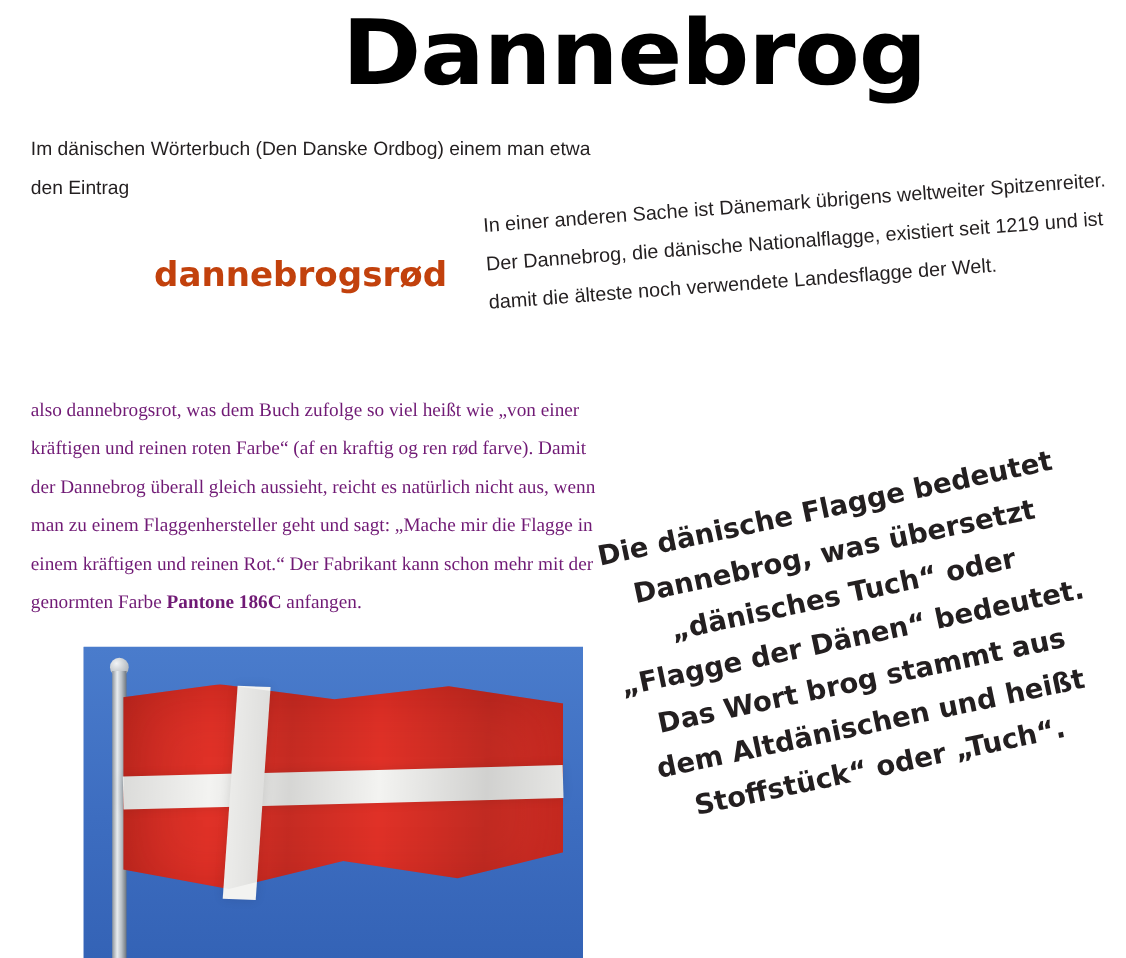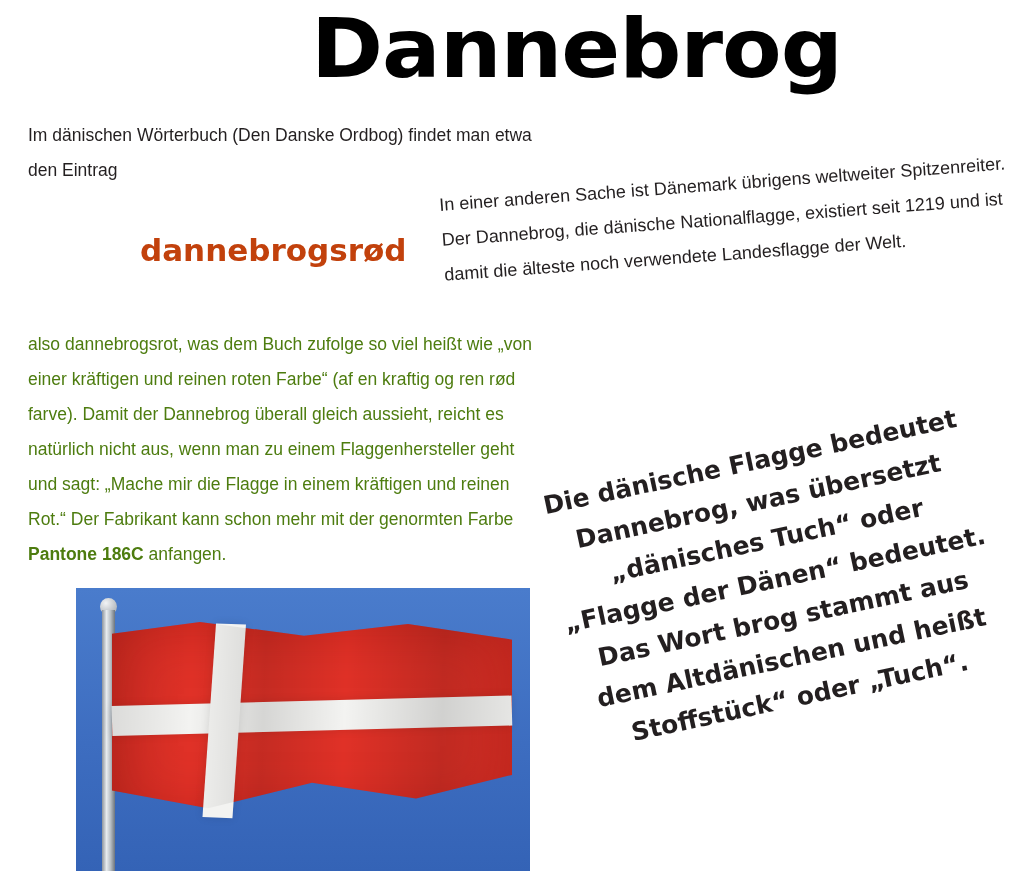--- a/index.html
+++ b/index.html
@@ -56,25 +56,26 @@
     font-weight: bold;
     font-size: 31px;
     color: #c2410c;
     letter-spacing: 0px;
     white-space: nowrap;
   }
 
   .bodytext {
     position: absolute;
     left: 28px;
-    top: 327px;
+    top: 355px;
     width: 520px;
     font-size: 17.5px;
     line-height: 2.0;
-    color: #4d7c0f;
+    color: #701a75;
+    font-family: Liberation Serif, serif;
   }
   .bodytext b {
     font-weight: bold;
   }
 
   
   .note-top {
     position: absolute;
     left: 438px;
     top: 188px;
@@ -180,21 +181,21 @@
     pointer-events: none;
   }
 </style>
 </head>
 <body>
 
 <div class="page">
 
   <div class="title">Dannebrog</div>
 
-  <div class="intro">Im dänischen Wörterbuch (Den Danske Ordbog) findet man etwa den Eintrag</div>
+  <div class="intro">Im dänischen Wörterbuch (Den Danske Ordbog) einem man etwa den Eintrag</div>
 
   <div class="keyword">dannebrogsrød</div>
 
   <div class="bodytext"><span>also dannebrogsrot, was dem Buch zufolge so viel heißt wie „von einer kräftigen und reinen roten Farbe“ (af en kraftig og ren rød farve). Damit der Dannebrog überall gleich aussieht, reicht es natürlich nicht aus, wenn man zu einem Flaggenhersteller geht und sagt: „Mache mir die Flagge in einem kräftigen und reinen Rot.“ Der Fabrikant kann schon mehr mit der genormten Farbe </span><b>Pantone 186C</b><span> anfangen.</span></div>
 
   <div class="note-top">In einer anderen Sache ist Dänemark übrigens weltweiter Spitzenreiter. Der Dannebrog, die dänische Nationalflagge, existiert seit 1219 und ist damit die älteste noch verwendete Landesflagge der Welt.</div>
 
   <div class="note-bottom">Die dänische Flagge bedeutet Dannebrog, was übersetzt „dänisches Tuch“ oder „Flagge der Dänen“ bedeutet. Das Wort brog stammt aus dem Altdänischen und heißt Stoffstück“ oder „Tuch“.</div>
 
   <div class="flag-photo">

